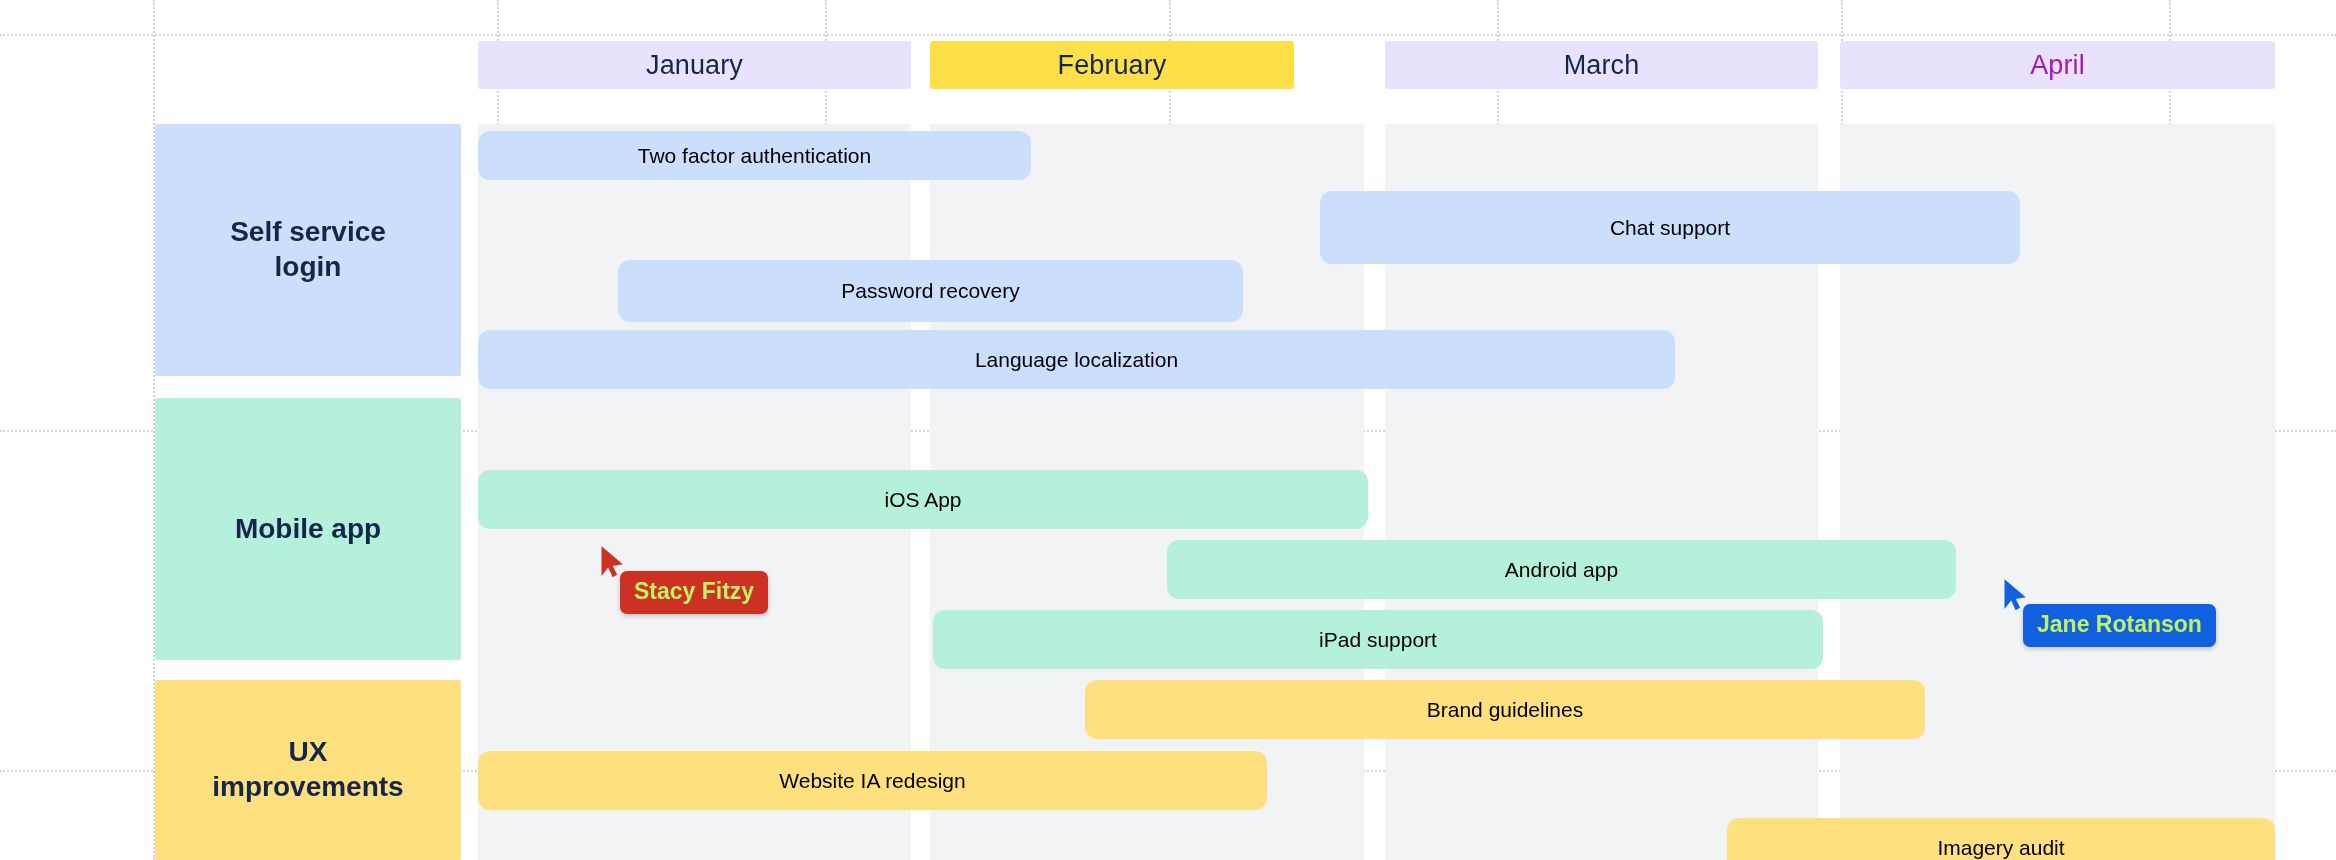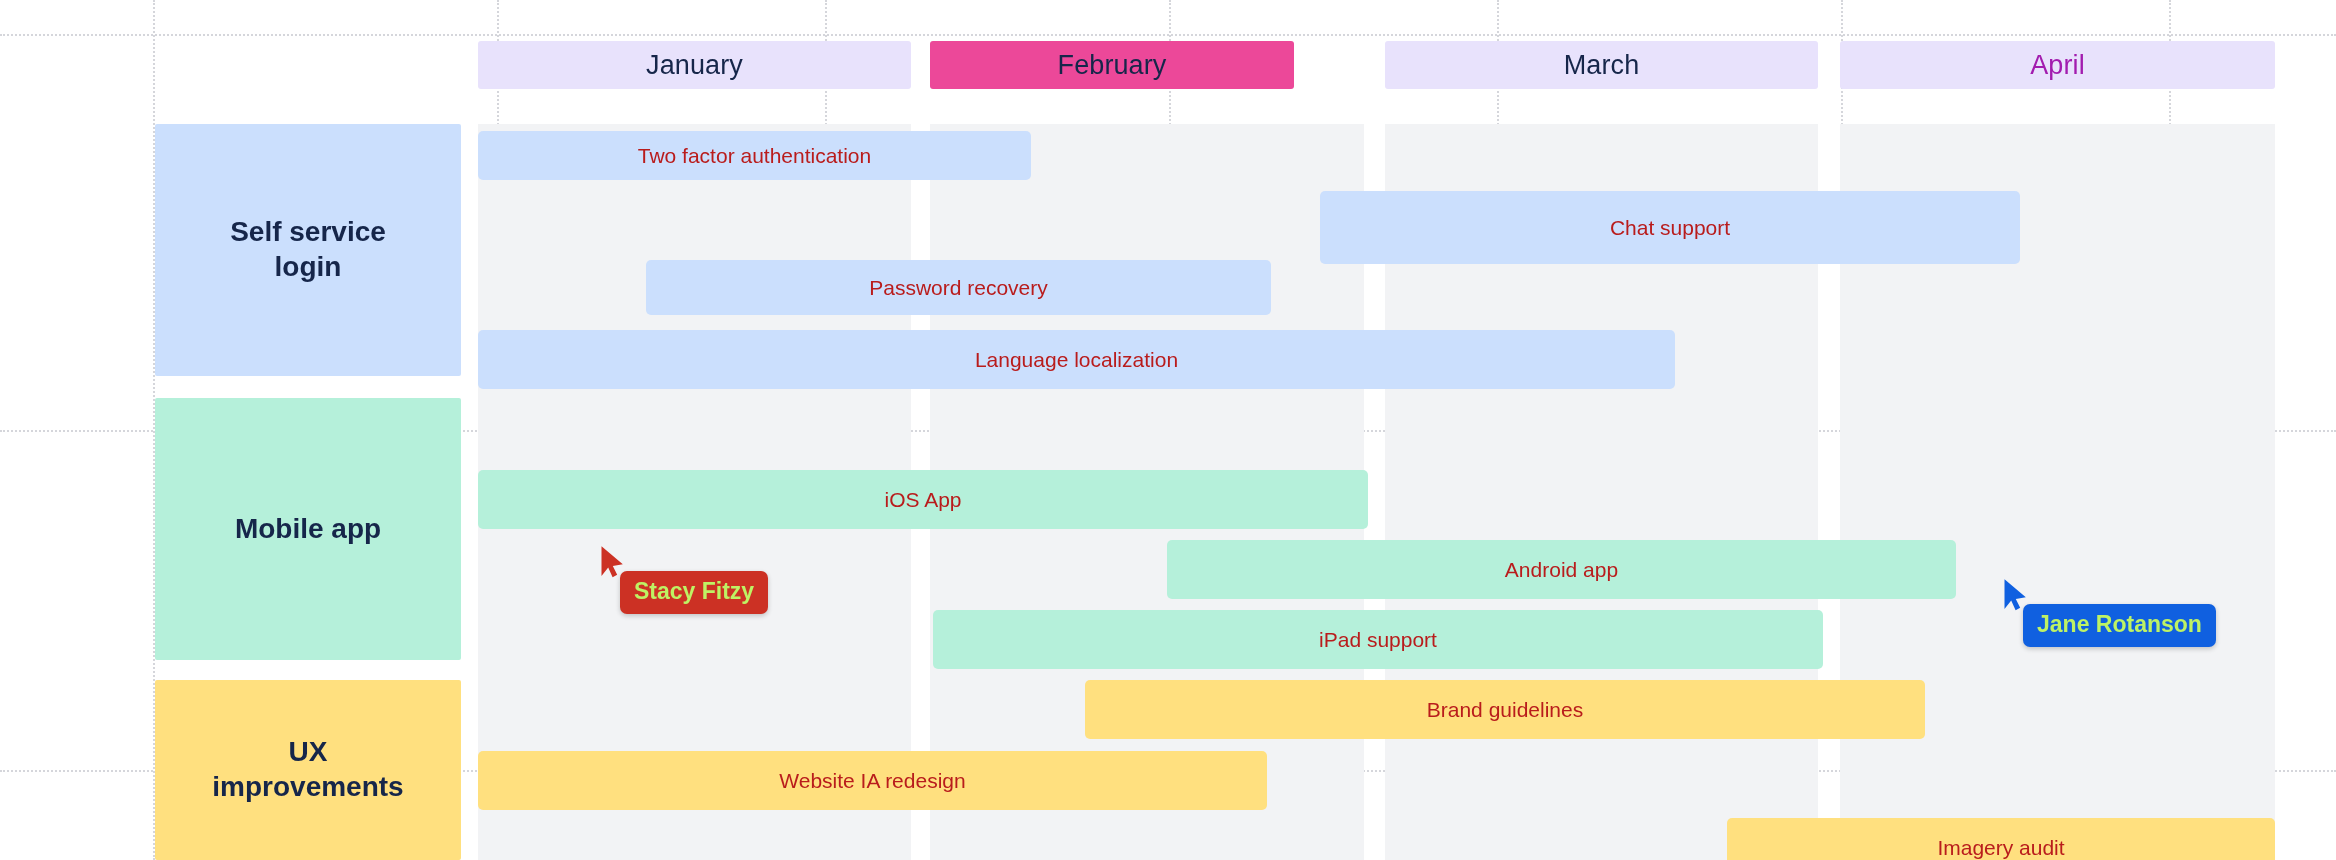--- a/index.html
+++ b/index.html
@@ -49,24 +49,24 @@
     line-height:1.24;
     border-radius:2px;
     padding:0 10px;
     box-sizing:border-box;
   }
 
   
   .bar{
     position:absolute;
     display:flex;align-items:center;justify-content:center;
-    color:#b91c1c;
+    color:#000000;
     font-size:21px;
     font-weight:400;
-    border-radius:5px;
+    border-radius:12px;
     white-space:nowrap;
     box-sizing:border-box;
   }
 
   
   .cursor{position:absolute;}
   .cursor .arrow{position:absolute;left:0;top:0;}
   .cursor .name{
     position:absolute;
     left:20px;top:26px;
@@ -101,21 +101,21 @@
       <div class="month-col" style="left: 478px; width: 433px; top: 124px; height: 736px; background: rgb(242, 243, 245);"></div>
       <div class="month-col" style="left: 930px; width: 434px; top: 124px; height: 736px; background: rgb(242, 243, 245);"></div>
       <div class="month-col" style="left: 1385px; width: 433px; top: 124px; height: 736px; background: rgb(242, 243, 245);"></div>
       <div class="month-col" style="left: 1840px; width: 435px; top: 124px; height: 736px; background: rgb(242, 243, 245);"></div>
     </div>
 
   <div id="months-layer">
       <div class="month-head" style="left: 478px; width: 433px; top: 41px; background: rgb(232, 226, 252); color: rgb(22, 38, 74);">
         <span>January</span>
       </div>
-      <div class="month-head" style="left: 930px; width: 364px; top: 41px; background: #ec4899; color: rgb(22, 38, 74); text-align: right;">
+      <div class="month-head" style="left: 930px; width: 364px; top: 41px; background: #fde047; color: rgb(22, 38, 74); text-align: right;">
         <span>February</span>
       </div>
       <div class="month-head" style="left: 1385px; width: 433px; top: 41px; background: rgb(232, 226, 252); color: rgb(22, 38, 74);">
         <span>March</span>
       </div>
       <div class="month-head" style="left: 1840px; width: 435px; top: 41px; background: rgb(232, 226, 252); color: #a21caf;">
         <span>April</span>
       </div>
     </div>
 
@@ -133,21 +133,21 @@
       </div>
     </div>
 
   <div id="tasks-layer">
       <div class="bar" style="left: 478px; top: 131px; width: 553px; height: 49px; background: rgb(203, 223, 253);">
         <span>Two factor authentication</span>
       </div>
       <div class="bar" style="left: 1320px; top: 191px; width: 700px; height: 73px; background: rgb(203, 223, 253); text-align: right;">
         <span>Chat support</span>
       </div>
-      <div class="bar" style="left: 646px; top: 260px; width: 625px; height: 55px; background: rgb(203, 223, 253);">
+      <div class="bar" style="left: 618px; top: 260px; width: 625px; height: 62px; background: rgb(203, 223, 253);">
         <span>Password recovery</span>
       </div>
       <div class="bar" style="left: 478px; top: 330px; width: 1197px; height: 59px; background: rgb(203, 223, 253);">
         <span>Language localization</span>
       </div>
       <div class="bar" style="left: 478px; top: 470px; width: 890px; height: 59px; background: rgb(181, 240, 218);">
         <span>iOS App</span>
       </div>
       <div class="bar" style="left: 1167px; top: 540px; width: 789px; height: 59px; background: rgb(181, 240, 218);">
         <span>Android app</span>

